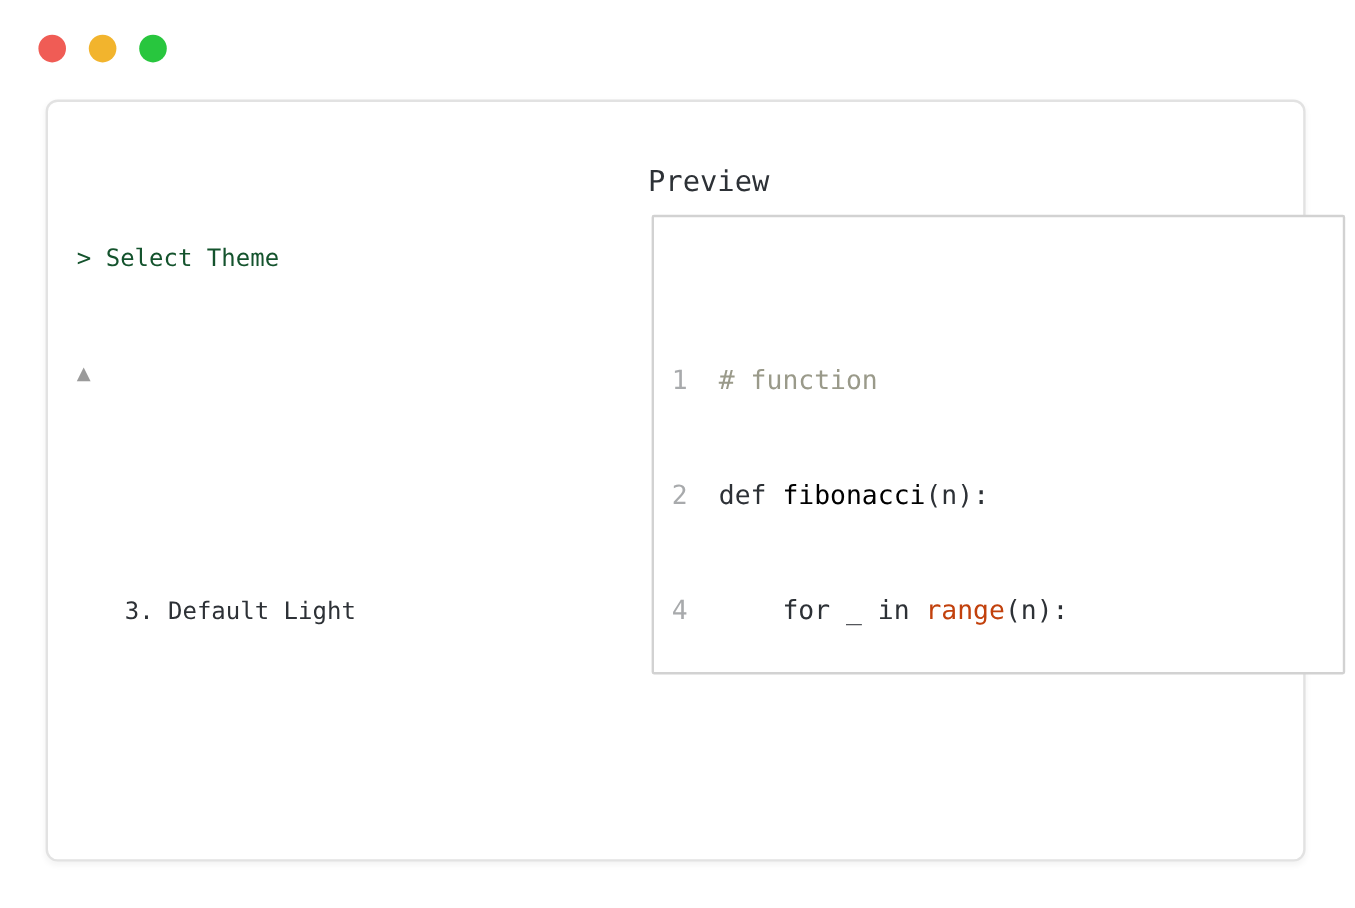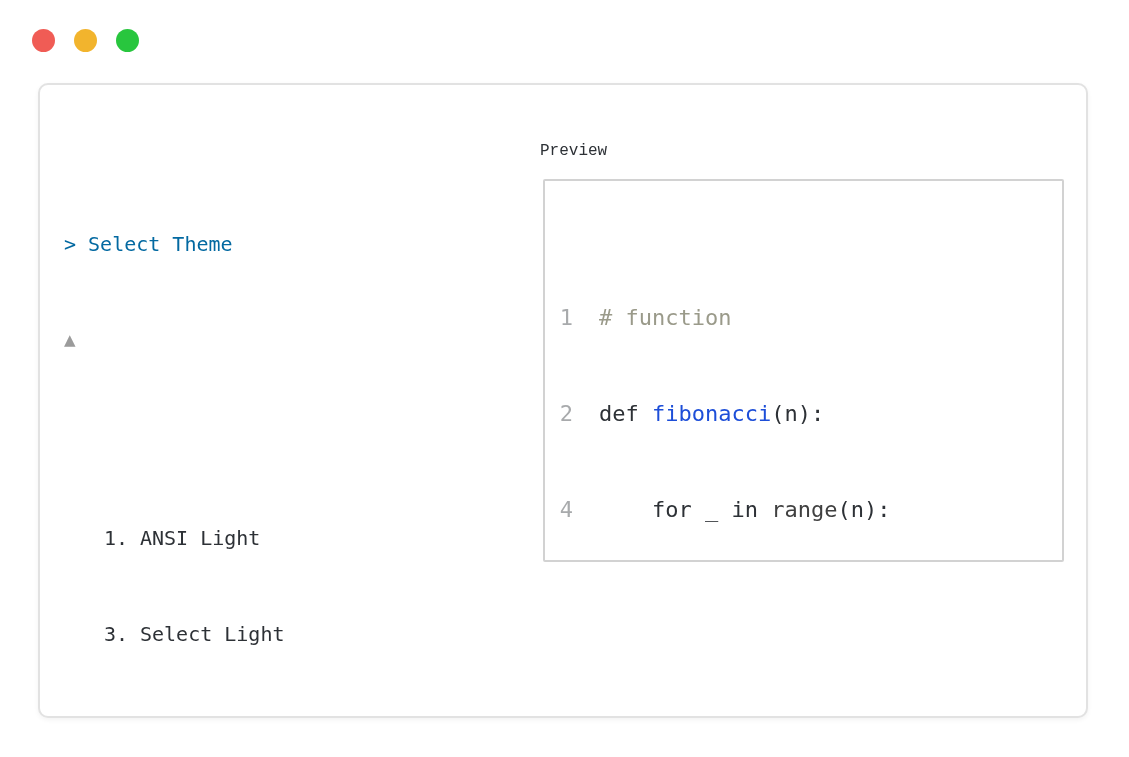--- a/index.html
+++ b/index.html
@@ -21,67 +21,66 @@
     box-sizing:border-box;background:#fff;border:2px solid #e2e2e2;border-radius:10px;
     box-shadow:0 2px 5px rgba(0,0,0,0.05);
   }
 
   
   .left{
     position:absolute;left:24px;top:50px;
     font-size:20px;line-height:32px;color:#2d3136;white-space:pre;
   }
   .row{height:32px;}
-  .row.header{color:#0369a1;margin-top:29px;}
+  .row.header{color:#14532d;}
   .arrow{font-family:"DejaVu Sans",sans-serif;}
   .arrow.up{color:#9b9b9b;font-size:15px;}
   .items{margin-top:6px;}
   .item{height:32px;position:relative;cursor:pointer;}
   .inum{display:inline-block;width:64px;text-align:right;margin-right:12px;}
   .imuted{color:#aeb0b2;}
 
   
   .preview-title{
-    position:absolute;left:500px;top:50px;font-size:16px;line-height:32px;color:#2d3136;font-family:Liberation Mono, monospace;
+    position:absolute;left:500px;top:50px;font-size:24px;line-height:32px;color:#2d3136;
   }
   .preview-box{
-    position:absolute;left:503px;top:94px;width:521px;height:383px;
+    position:absolute;left:503px;top:94px;width:578px;height:383px;
     box-sizing:border-box;border:2px solid #d2d2d2;border-radius:2px;background:#fff;
   }
   .code{
     position:absolute;left:14px;top:57px;
     font-size:22px;line-height:32px;color:#2d3136;white-space:pre;
   }
   .cl{height:32px;}
   .cln{display:inline-block;width:14px;text-align:right;color:#a8aaac;}
   .code .cl > .cln{margin-right:26px;}
 
   .t-com{color:#9a9a8a;}
-  .t-fn{color:#1d4ed8;}
+  .t-fn{color:#000000;}
   .t-num{color:#009999;}
-  .t-bi{color:#404040;}
+  .t-bi{color:#c2410c;}
 </style>
 </head>
 <body>
 
 <div class="traffic">
   <div class="tdot red"></div>
   <div class="tdot yellow"></div>
   <div class="tdot green"></div>
 </div>
 
 <div class="card">
 
   <div class="left">
     <div class="row header">&gt; Select Theme</div>
     <div class="row arrow up">▲</div>
 
     <div class="items">
-      <div class="item"><span class="inum">1.</span><span class="iname">ANSI Light</span><span class="imuted"></span></div>
-      <div class="item"><span class="inum">3.</span><span class="iname">Select Light</span><span class="imuted"></span></div>
+      <div class="item"><span class="inum">3.</span><span class="iname">Default Light</span><span class="imuted"></span></div>
       
       
       
       
       
       
       
       
       
     </div>

